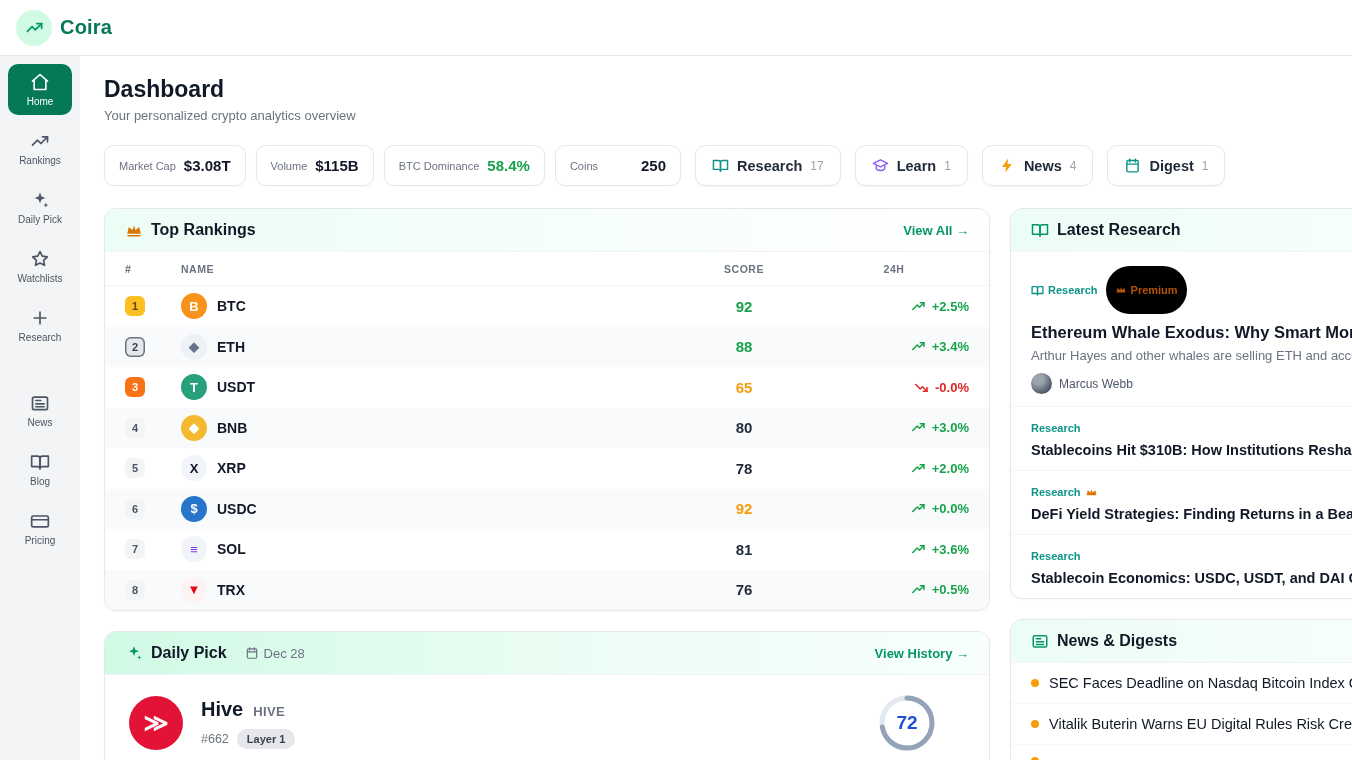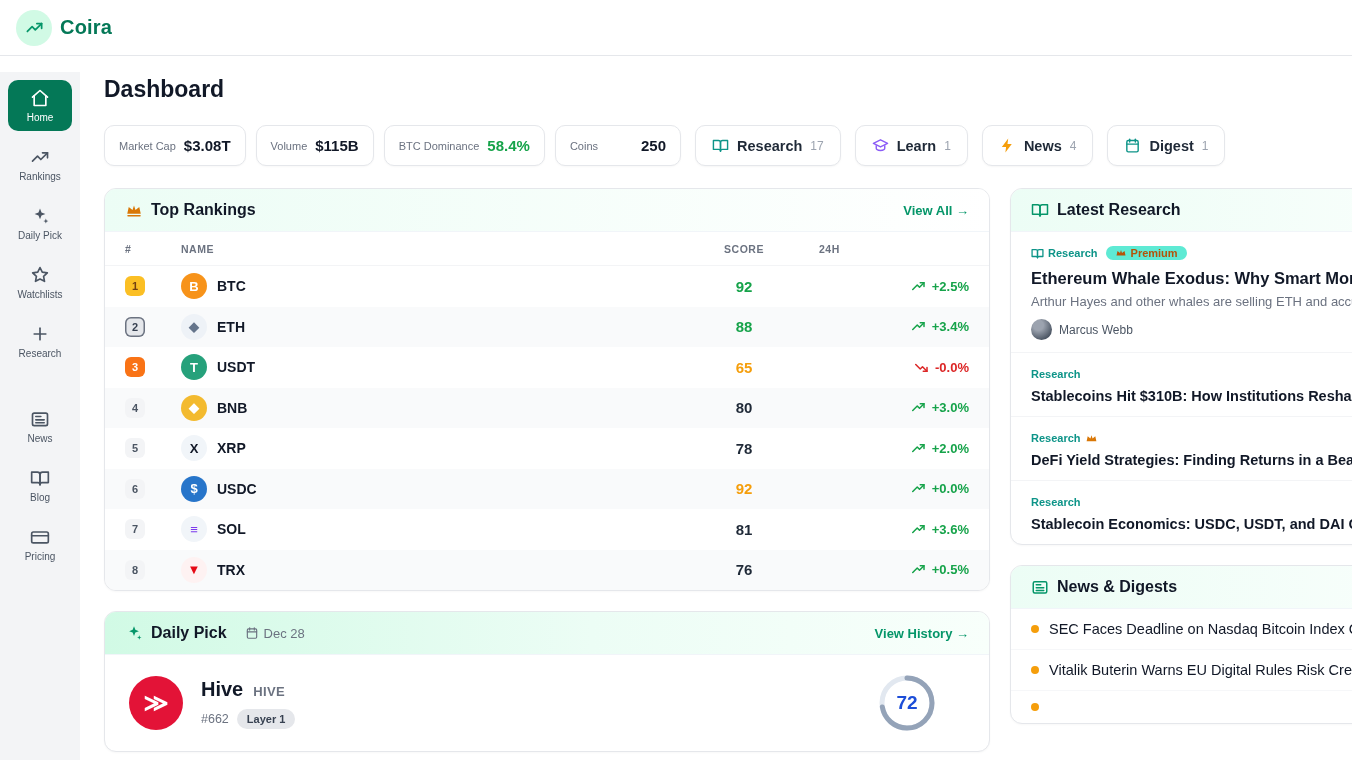--- a/index.html
+++ b/index.html
@@ -8,21 +8,21 @@
 
   
   .topbar { position:fixed; top:0; left:0; right:0; height:56px; background:#fff;
     border-bottom:1px solid #e5e7eb; display:flex; align-items:center; padding:0 16px; z-index:20; }
   .brand { display:flex; align-items:center; gap:8px; cursor:pointer; }
   .brand-icon { width:36px; height:36px; border-radius:50%; background:#d1fae5;
     display:flex; align-items:center; justify-content:center; color:#059669; }
   .brand-name { font-size:20px; font-weight:700; color:#047857; letter-spacing:.2px; }
 
   
-  .sidebar { position:fixed; top:72px; left:0; bottom:0; width:80px; background:#f3f4f6;
+  .sidebar { position:fixed; top:56px; left:0; bottom:0; width:80px; background:#f3f4f6;
     padding:8px 8px; display:flex; flex-direction:column; align-items:center; z-index:10; }
   .side-item { width:64px; padding:8px 2px; border-radius:10px; display:flex; flex-direction:column;
     align-items:center; gap:4px; color:#4b5563; cursor:pointer; margin-bottom:8px; }
   .side-item .lbl { font-size:10px; font-weight:500; text-align:center; line-height:1.1; }
   .side-item svg { width:20px; height:20px; }
   .side-item.active { background:#047857; color:#fff; }
   .side-item.group-gap { margin-top:26px; }
 
   
   .main { position:absolute; top:56px; left:80px; right:0; bottom:0; overflow:hidden;
@@ -53,21 +53,21 @@
     padding:12px 20px; background:linear-gradient(90deg,#ecfdf5,#ffffff);
     border-bottom:1px solid #f1f5f9; }
   .card-head .ct { display:flex; align-items:center; gap:8px; font-size:16px; font-weight:700; }
   .card-head .ct svg { width:18px; height:18px; }
   .linkbtn { font-size:13px; font-weight:600; color:#059669; cursor:pointer; white-space:nowrap; }
 
   
   .thead { display:grid; grid-template-columns:56px 1fr 150px 150px; padding:0 20px;
     height:34px; align-items:center; font-size:10.5px; font-weight:700; letter-spacing:.5px;
     color:#6b7280; border-bottom:1px solid #f3f4f6; }
-  .thead .c3 { text-align:center; } .thead .c4 { text-align:left; }
+  .thead .c3 { text-align:center; } .thead .c4 { text-align:center; }
   .trow { display:grid; grid-template-columns:56px 1fr 150px 150px; padding:0 20px;
     height:40.5px; align-items:center; cursor:pointer; }
   .trow:nth-child(even) { background:#f9fafb; }
   .rank-badge { display:inline-flex; align-items:center; justify-content:center; width:20px; height:20px;
     border-radius:6px; background:#f3f4f6; color:#4b5563; font-size:11px; font-weight:700; }
   .rank-badge.gold { background:#fbbf24; color:#713f12; }
   .rank-badge.silver { background:#e5e7eb; color:#374151; box-shadow:0 0 0 1.5px #6b7280 inset; }
   .rank-badge.bronze { background:#f97316; color:#fff; }
   .cell-name { display:flex; align-items:center; gap:10px; }
   .coin { width:26px; height:26px; border-radius:50%; display:inline-flex; align-items:center;
@@ -101,21 +101,21 @@
   .gauge-num { position:absolute; inset:0; display:flex; align-items:center; justify-content:center;
     font-size:19px; font-weight:700; color:#1d4ed8; }
 
   
   .res-feat { padding:14px 20px 12px; border-bottom:1px solid #f3f4f6; cursor:pointer; }
   .badge-row { display:flex; align-items:center; gap:8px; }
   .res-tag { display:inline-flex; align-items:center; gap:4px; font-size:11px; font-weight:700;
     color:#0d9488; }
   .res-tag svg { width:13px; height:13px; }
   .prem-pill { display:inline-flex; align-items:center; gap:4px; font-size:11px; font-weight:700;
-    color:#b45309; background:#5eead4; border-radius:999px; padding:1px 9px; }
+    color:#b45309; background:#000000; border-radius:999px; padding:18px 9px; }
   .prem-pill svg { width:12px; height:12px; }
   .crown-mini { width:13px; height:13px; color:#d97706; }
   .res-title { font-size:16.5px; font-weight:700; margin-top:9px; white-space:nowrap; overflow:hidden; }
   .res-desc { font-size:13px; color:#6b7280; margin-top:6px; white-space:nowrap; overflow:hidden; }
   .author-row { display:flex; align-items:center; gap:7px; margin-top:10px; }
   .avatar { width:21px; height:21px; border-radius:50%;
     background:radial-gradient(circle at 35% 30%, #9ca3af 25%, #4b5563 75%); }
   .author-name { font-size:12px; color:#4b5563; font-weight:500; }
   .res-item { padding:11px 20px 12px; border-bottom:1px solid #f3f4f6; cursor:pointer; }
   .res-item:last-child { border-bottom:none; }
@@ -199,20 +199,21 @@
     <svg viewBox="0 0 24 24" fill="none" stroke="currentColor" stroke-width="2" stroke-linecap="round">
         <rect x="2" y="6" width="20" height="13" rx="2"></rect>
         <line x1="2" y1="10.5" x2="22" y2="10.5"></line>
       </svg>
     <span class="lbl">Pricing</span>
   </div>
 </div>
 
 <div class="main">
   <div class="page-title">Dashboard</div>
+  <div class="page-sub">Your personalized crypto analytics overview</div>
 
   <div class="statsrow">
     <div class="stat-pill">
       <span class="sl">Market Cap</span>
       <span class="sv" style="color: rgb(17, 24, 39);">$3.08T</span>
     </div>
     <div class="stat-pill">
       <span class="sl">Volume</span>
       <span class="sv" style="color: rgb(17, 24, 39);">$115B</span>
     </div>

